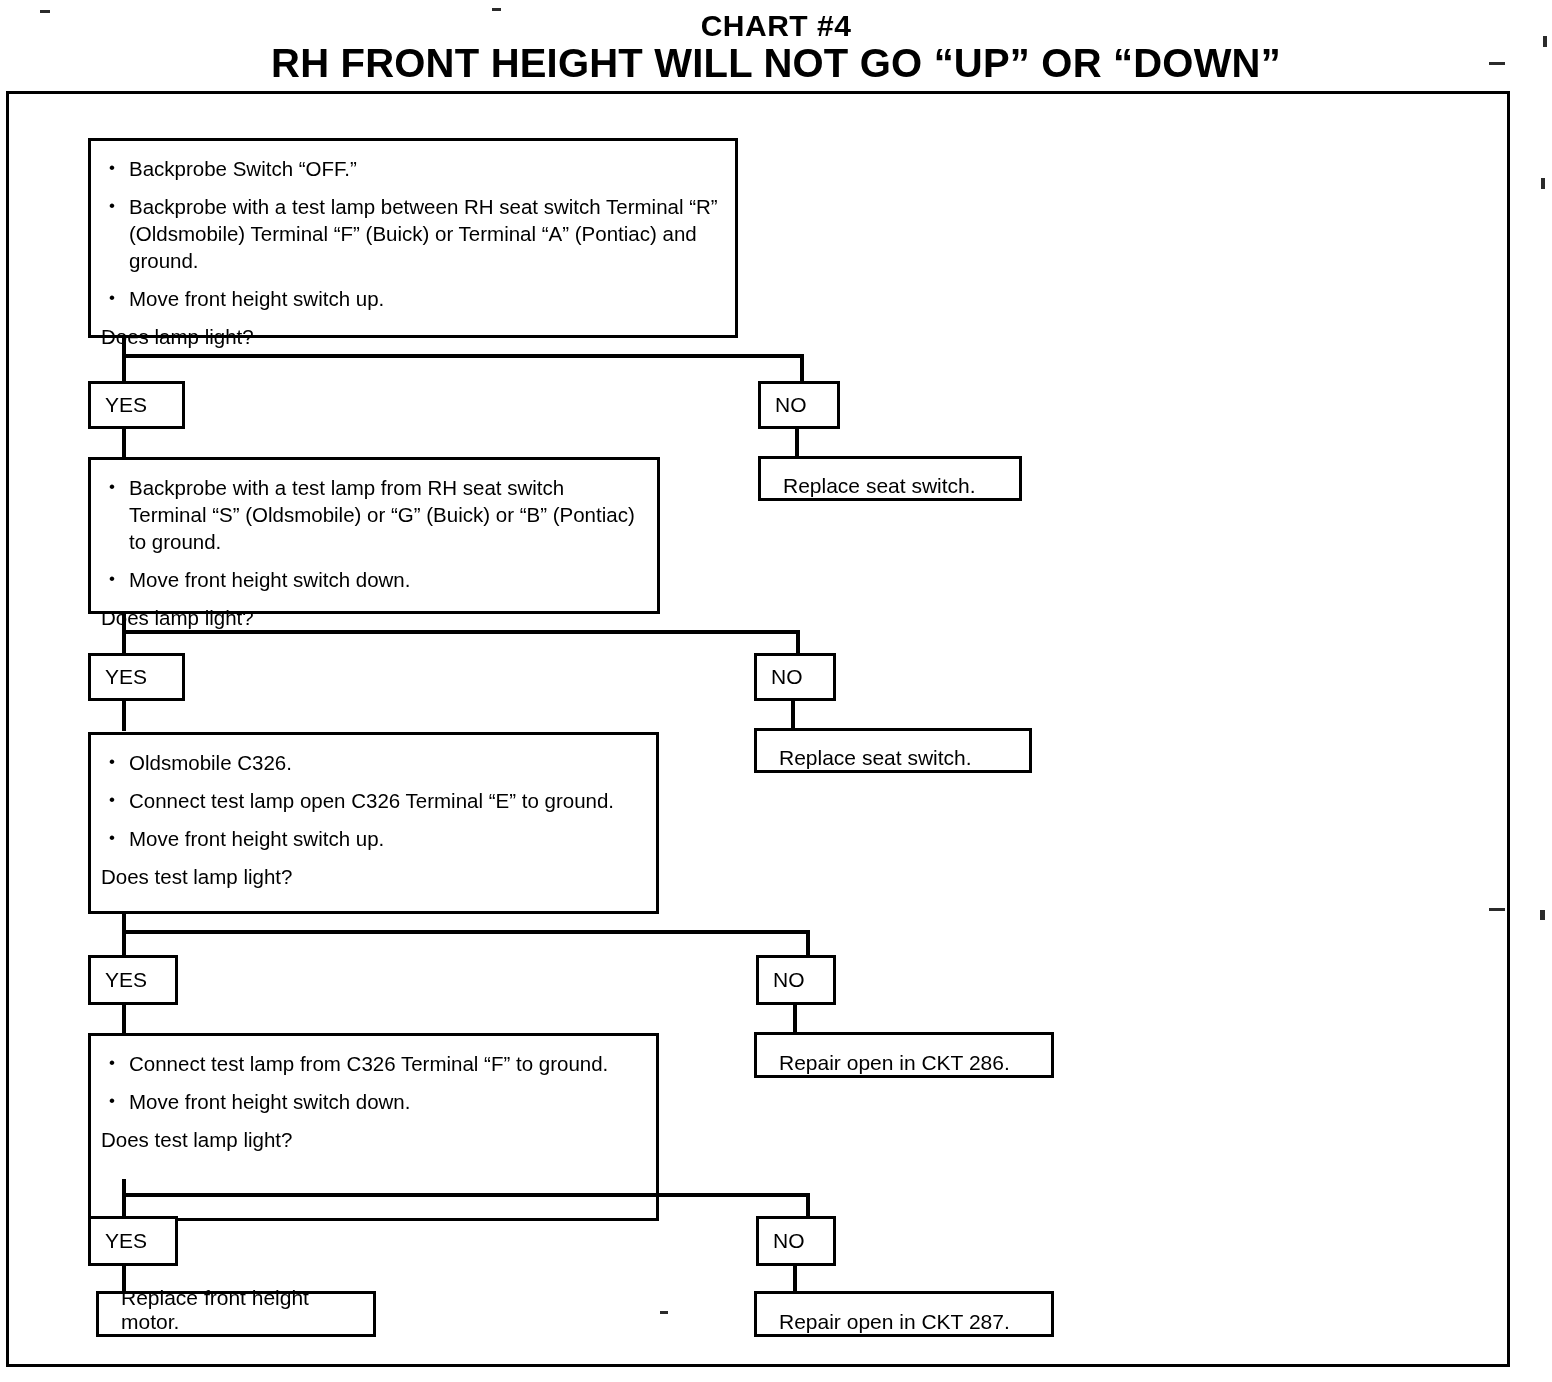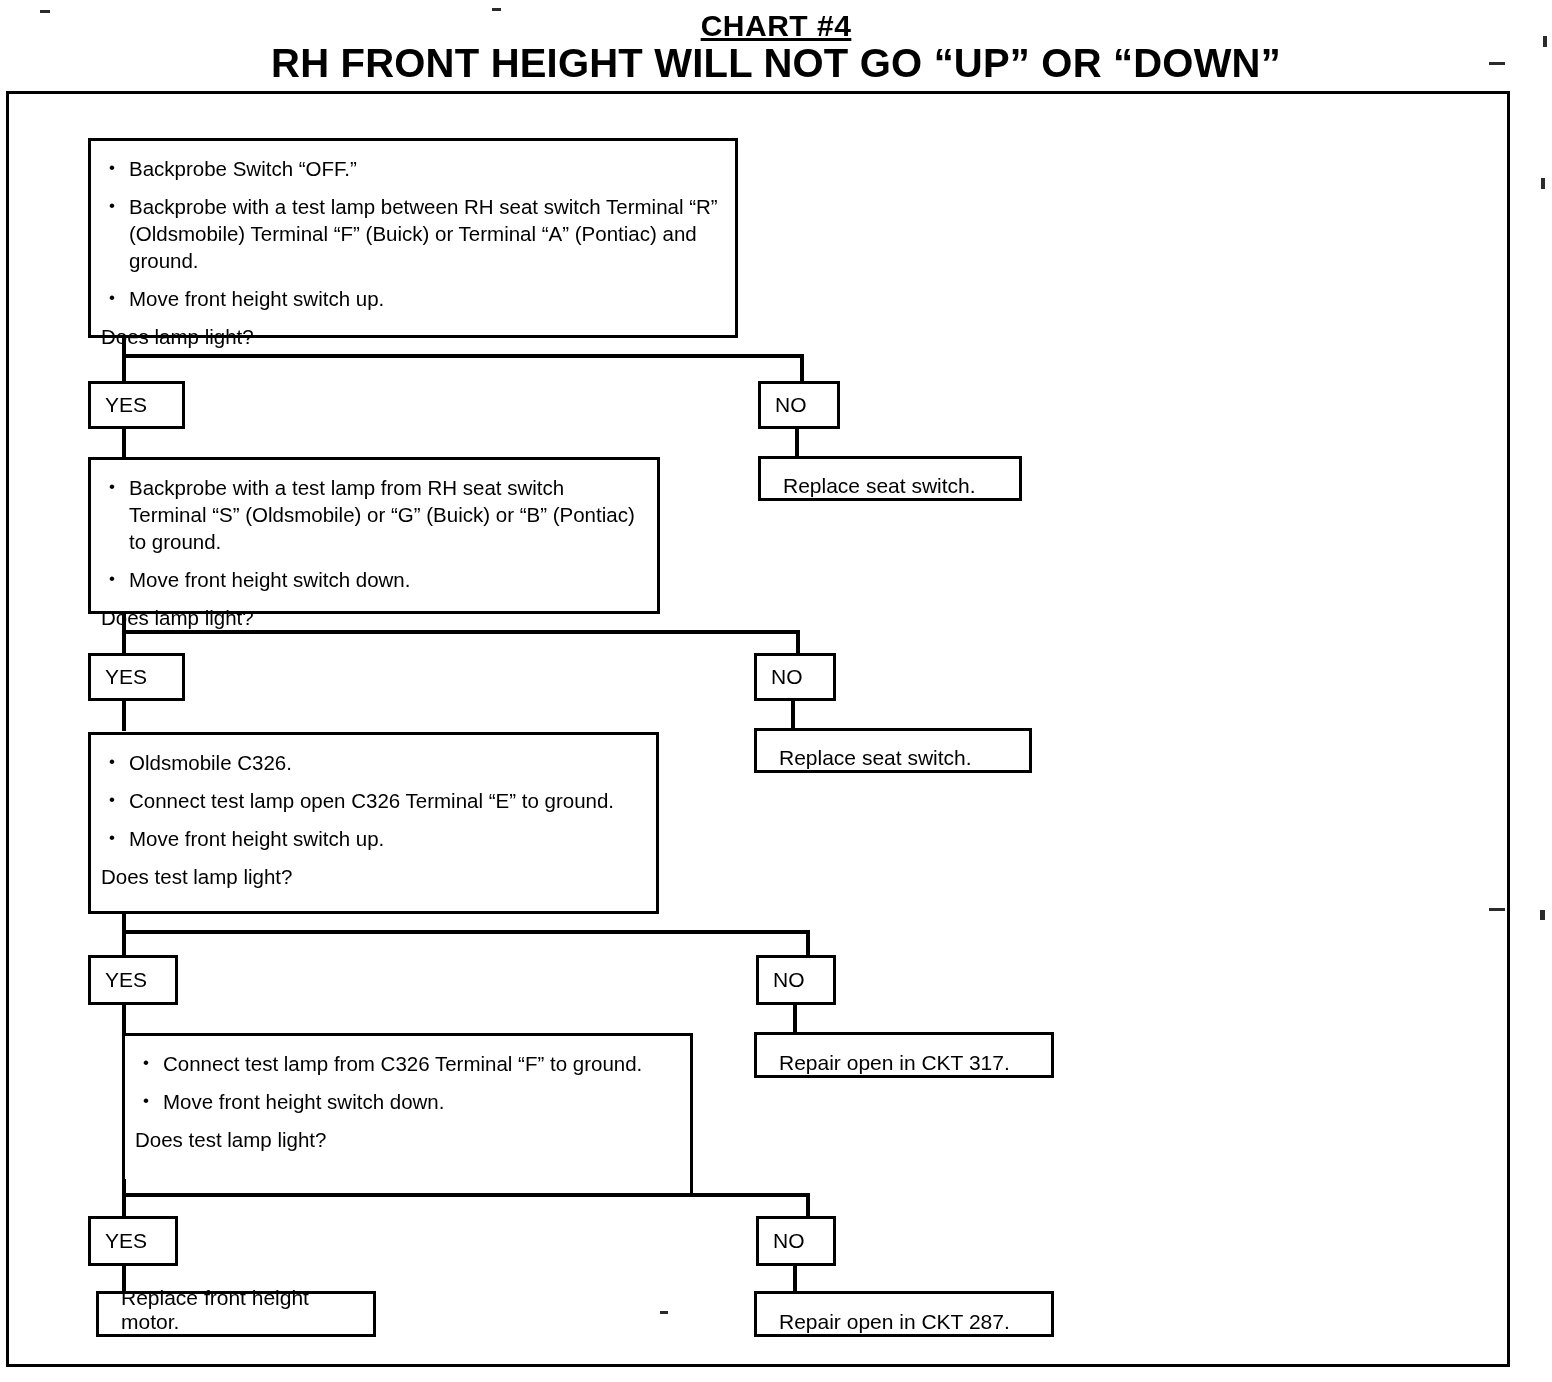--- a/index.html
+++ b/index.html
@@ -24,21 +24,20 @@
     left: 0;
     top: 8px;
     width: 1552px;
     text-align: center;
   }
   .title-line1 {
     font-size: 30px;
     font-weight: bold;
     letter-spacing: 0.5px;
     line-height: 36px;
-    text-decoration: underline;
   }
   .title-line2 {
     font-size: 40px;
     font-weight: bold;
     letter-spacing: 0.2px;
     line-height: 38px;
   }
 
   
   .outer-frame {
@@ -215,24 +214,24 @@
     <span>YES</span>
   </div>
   <div class="node tag-box" style="left:756px;top:955px;width:80px;height:50px;">
     <span>NO</span>
   </div>
 
   <div class="conn-v" style="left:122px;top:1005px;height:28px;"></div>
   <div class="conn-v" style="left:793px;top:1005px;height:28px;"></div>
 
   <div class="node result-box" style="left:754px;top:1032px;width:300px;height:46px;">
-    <span>Repair open in CKT 317.</span>
-  </div>
-
-  <div class="node step-box" id="box-step-4" style="left:88px;top:1033px;width:571px;height:163px;margin-left:34px;">
+    <span>Repair open in CKT 286.</span>
+  </div>
+
+  <div class="node step-box" id="box-step-4" style="left:88px;top:1033px;width:571px;height:188px;">
     <ul>
       <li>Connect test lamp from C326 Terminal “F” to ground.</li>
       <li>Move front height switch down.</li>
     </ul>
     <p class="question">Does test lamp light?</p>
   </div>
 
   <div class="conn-v" style="left:122px;top:1179px;height:18px;"></div>
   <div class="conn-h" style="left:122px;top:1193px;width:688px;"></div>
   <div class="conn-v" style="left:122px;top:1193px;height:24px;"></div>

